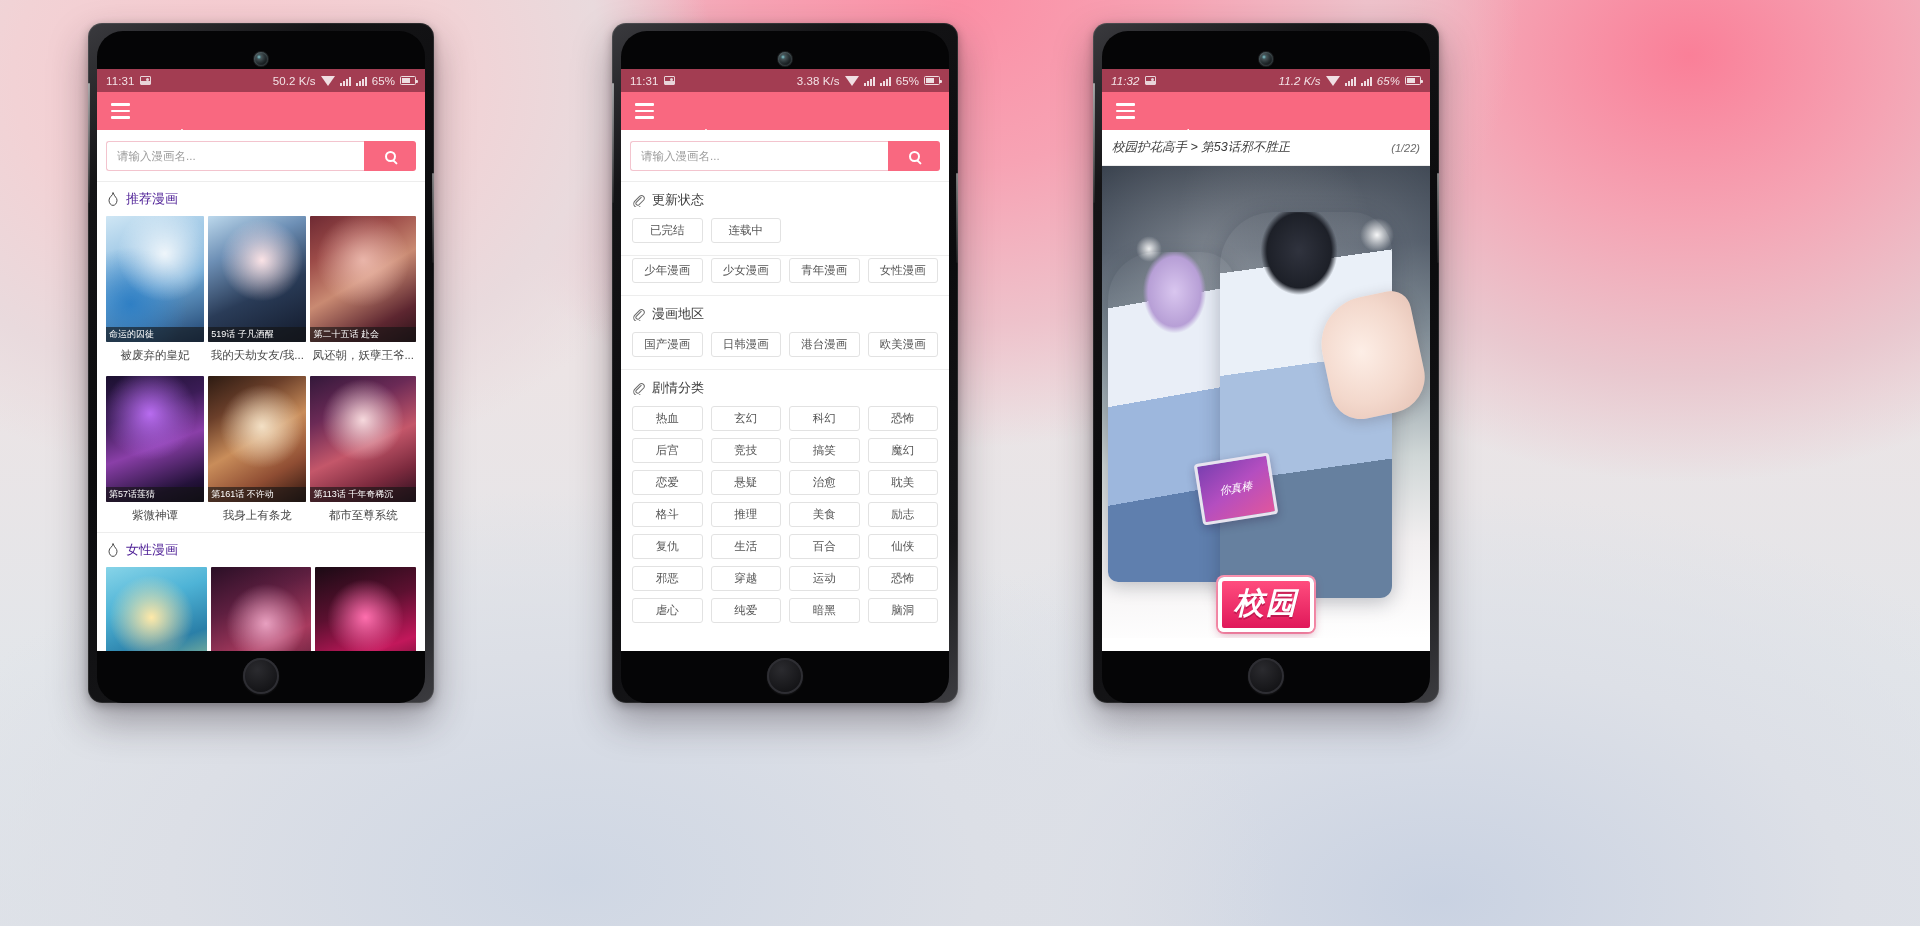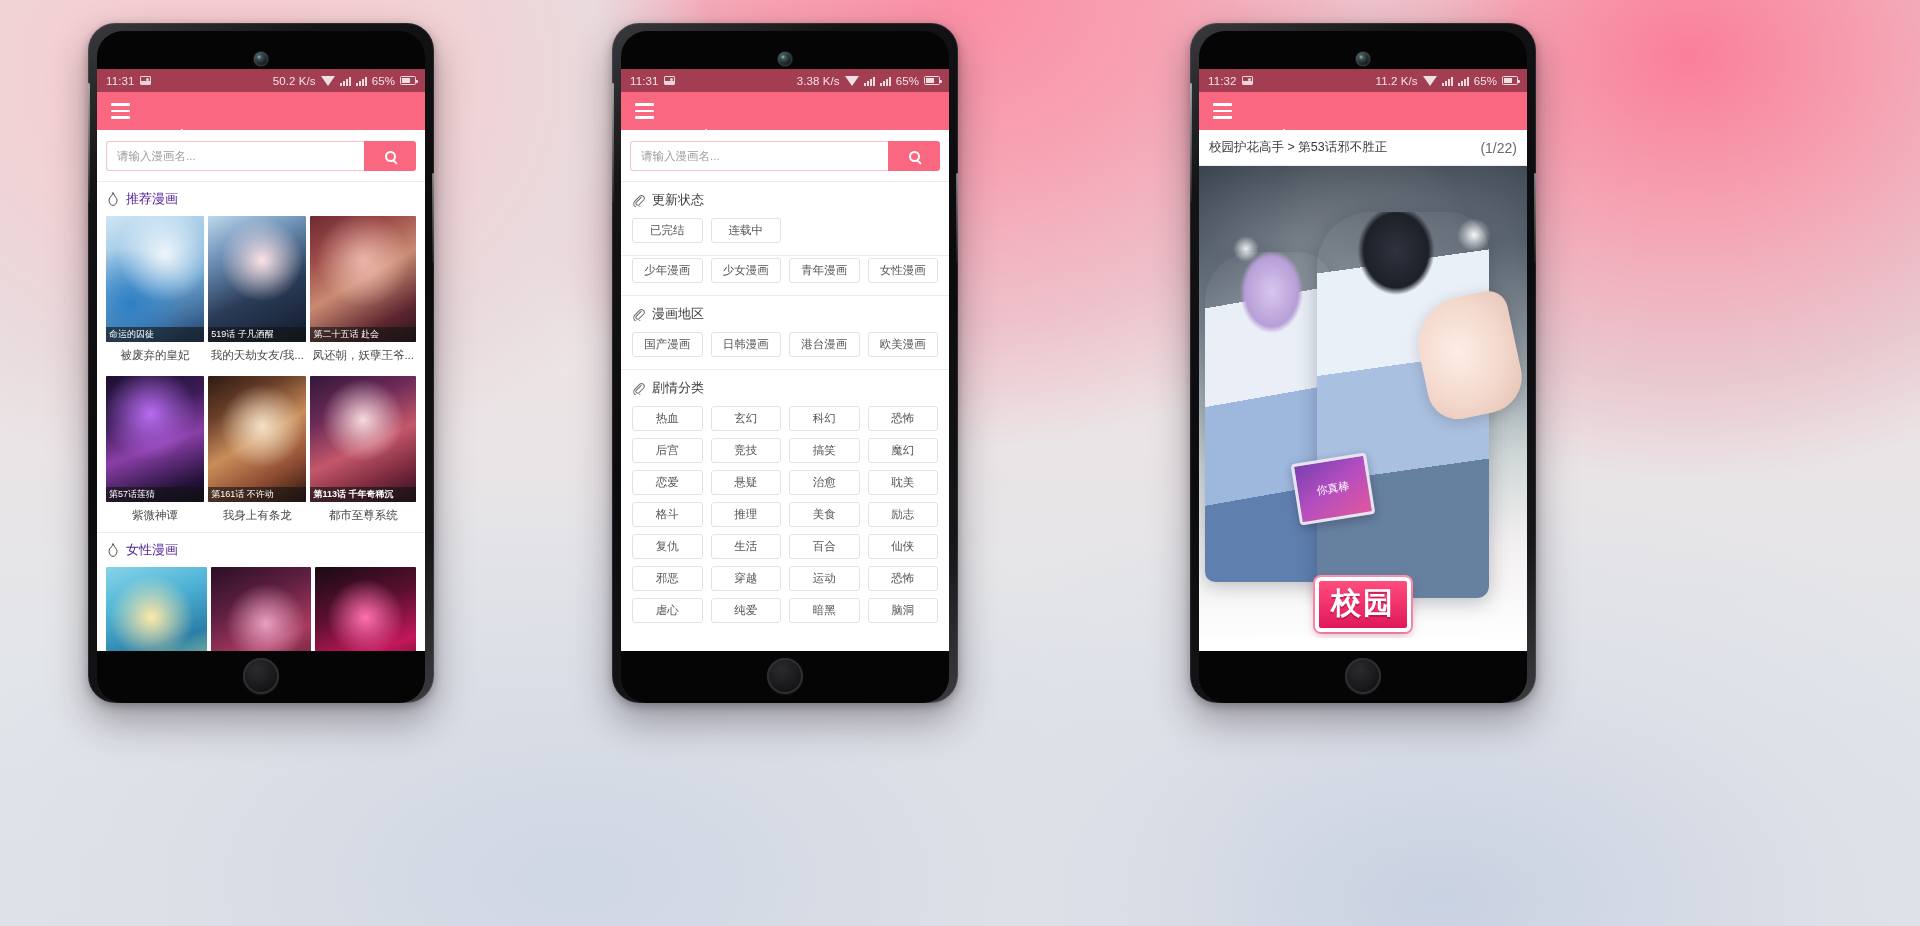--- a/index.html
+++ b/index.html
@@ -23,21 +23,21 @@
       radial-gradient(ellipse 900px 500px at 30% 95%, #cfd7e4 0%, #dcdfe6 45%, transparent 78%),
       radial-gradient(ellipse 900px 520px at 75% 97%, #c9d2e2 0%, #dde0e7 45%, transparent 78%),
       linear-gradient(180deg, #f0dfe2 0%, #ece4e5 40%, #e3e6ea 72%, #dfe3e9 100%);
   }
 
   
   .phone {
     position: absolute;
     width: 346px;
     height: 680px;
-    border-radius: 27px;
+    border-radius: 14px;
     background: linear-gradient(145deg,#3a3a3e 0%, #141416 18%, #0b0b0d 50%, #161618 82%, #3c3c40 100%);
     box-shadow:
       0 18px 38px rgba(40,30,40,.38),
       0 3px 10px rgba(0,0,0,.28),
       inset 0 0 0 1px rgba(255,255,255,.10);
     padding: 8px 9px 8px 9px;
   }
   .phone::before {            
     content:"";
     position:absolute; left:0; top:60px; width:2px; height:120px;
@@ -45,21 +45,21 @@
     border-radius:2px;
   }
   .phone::after {
     content:"";
     position:absolute; right:0; top:150px; width:2px; height:90px;
     background: linear-gradient(180deg, rgba(255,255,255,.45), rgba(255,255,255,.05));
     border-radius:2px;
   }
   #phone1 { left: 88px;  top: 23px; }
   #phone2 { left: 612px; top: 23px; }
-  #phone3 { left: 1190px;top: 23px; }
+  #phone3 { left: 1093px;top: 23px; font-style: italic; }
 
   .bezel-top {
     position: relative;
     height: 38px;
     background: #050506;
     border-radius: 26px 26px 0 0;
   }
   .camera {
     position:absolute; left:50%; top:21px; transform:translateX(-50%);
     width:14px; height:14px; border-radius:50%;
@@ -243,21 +243,21 @@
     radial-gradient(circle at 50% 35%, rgba(255,210,200,.7) 0%, transparent 48%),
     linear-gradient(150deg,#6e2a33 0%,#9c4b48 25%,#c98a72 50%,#5d2630 80%,#2a1218 100%);}
   .art4{background:
     radial-gradient(circle at 45% 30%, #b86cf0 0%, transparent 45%),
     linear-gradient(160deg,#1b1030 0%,#3b1c56 30%,#8a3fa8 55%,#24123a 85%,#0c0718 100%);}
   .art5{background:
     radial-gradient(circle at 55% 40%, #f3e0c5 0%, transparent 45%),
     linear-gradient(150deg,#2d1b12 0%,#6b3f2a 25%,#c98d5a 50%,#8f4d33 75%,#2a140e 100%);}
   .art6{background:
     radial-gradient(circle at 50% 35%, #f6d9dd 0%, transparent 42%),
-    linear-gradient(155deg,#33183a 0%,#6b2a56 28%,#c4576a 55%,#7c2a3e 78%,#2a0f1e 100%); font-weight: bold;}
+    linear-gradient(155deg,#33183a 0%,#6b2a56 28%,#c4576a 55%,#7c2a3e 78%,#2a0f1e 100%);}
   .art7{background:
     radial-gradient(circle at 45% 40%, #ffe9a8 0%, transparent 45%),
     linear-gradient(160deg,#87d4e8 0%,#4eb3d6 30%,#2a7fa8 60%,#d6e88a 100%);}
   .art8{background:
     radial-gradient(circle at 55% 45%, #e8a0c0 0%, transparent 45%),
     linear-gradient(155deg,#2a0f26 0%,#5e1f40 30%,#a83a5e 60%,#3c1026 100%);}
   .art9{background:
     radial-gradient(circle at 50% 40%, #ff6fae 0%, transparent 42%),
     linear-gradient(160deg,#1a0a14 0%,#5c1030 35%,#c2185b 65%,#2a0a18 100%);}
 
@@ -293,21 +293,21 @@
     border-bottom: 1px solid #ededed;
     gap: 6px;
   }
   .reader-title {
     font-size: 12.5px;
     color: #3a3a3a;
     white-space:nowrap; overflow:hidden; text-overflow:ellipsis;
   }
   .reader-page {
     margin-left:auto;
-    font-size: 14px;
+    font-size: 11px;
     color: #6a6a6a;
   }
   .reader-art {
     position:relative;
     height: 472px;
     overflow:hidden;
     background:
       radial-gradient(circle at 30% 20%, rgba(255,255,255,.32) 0%, transparent 40%),
       radial-gradient(circle at 78% 14%, rgba(255,255,255,.22) 0%, transparent 38%),
       linear-gradient(178deg,#2a3340 0%,#3c4756 18%,#6e7b86 34%,#9aa6ad 46%,#cfd6d6 62%,#f2eff0 80%,#ffffff 100%);

